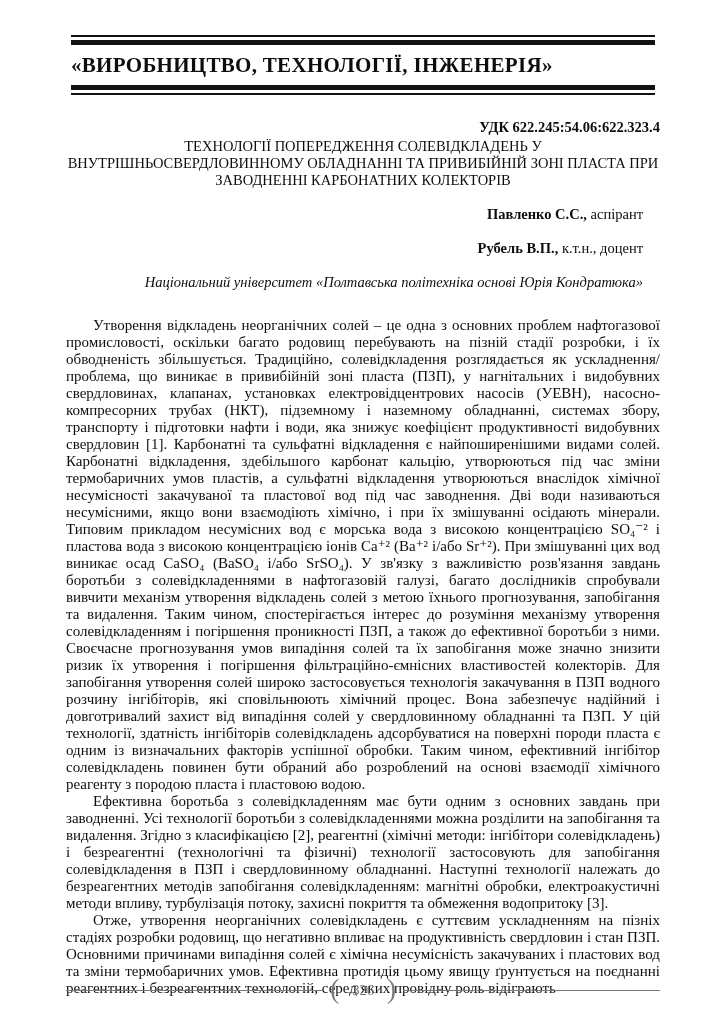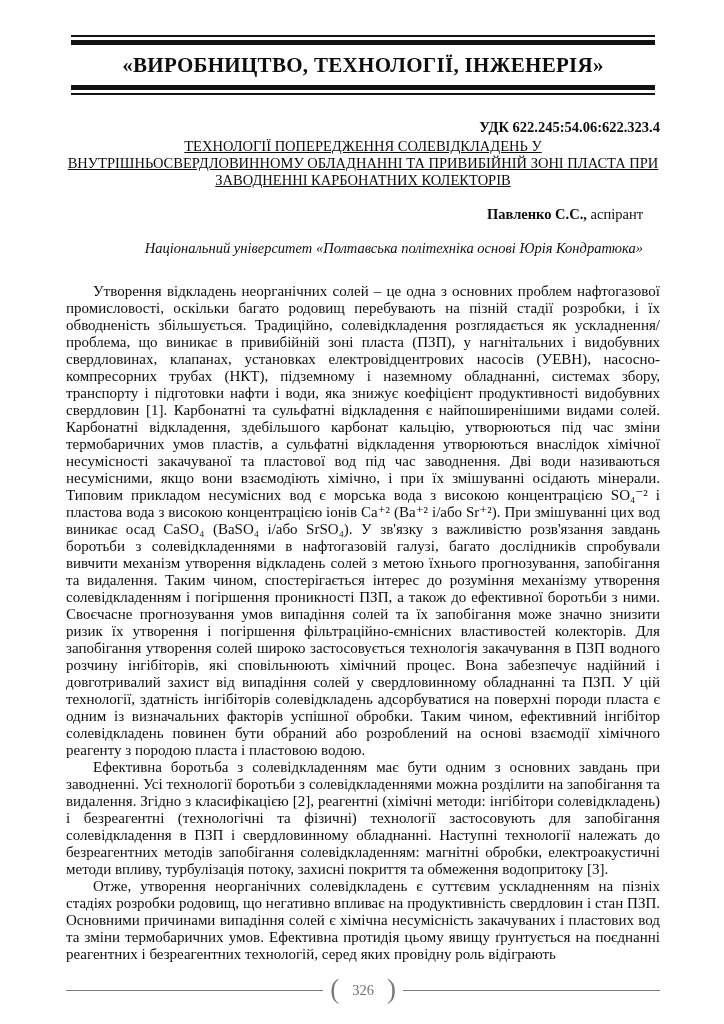--- a/index.html
+++ b/index.html
@@ -26,21 +26,20 @@
   
   .banner {
     margin: 35px 5px 0 5px;
     border-top: 2px solid #121212;
     border-bottom: 2px solid #121212;
     padding: 3px 0;
   }
   .banner-inner {
     border-top: 5px solid #121212;
     border-bottom: 5px solid #121212;
-    text-align: center;
     padding: 8px 0 7px 0;
   }
   .banner-inner span {
     font-size: 21px;
     font-weight: bold;
     letter-spacing: 0.3px;
     white-space: nowrap;
   }
 
   
@@ -50,21 +49,20 @@
     font-weight: bold;
     text-align: right;
   }
   .title {
     margin: 0;
     font-size: 14.5px;
     font-weight: normal;
     line-height: 17px;
     text-align: center;
     text-transform: uppercase;
-    text-decoration: underline;
   }
   .authors {
     margin-top: 17px;
     text-align: right;
     font-size: 14.5px;
     line-height: 17px;
   }
   .authors p { margin: 17px; }
   .author-name { font-weight: bold; }
   .affiliation { font-style: italic; }
@@ -123,20 +121,23 @@
 
   <main>
     <p class="udc">УДК 622.245:54.06:622.323.4</p>
 
     <h1 class="title">ТЕХНОЛОГІЇ ПОПЕРЕДЖЕННЯ СОЛЕВІДКЛАДЕНЬ У ВНУТРІШНЬОСВЕРДЛОВИННОМУ ОБЛАДНАННІ ТА ПРИВИБІЙНІЙ ЗОНІ ПЛАСТА ПРИ ЗАВОДНЕННІ КАРБОНАТНИХ КОЛЕКТОРІВ</h1>
 
     <div class="authors">
       <p>
         <span class="author-name">Павленко С.С.,</span><span> аспірант</span>
       </p>
+      <p>
+        <span class="author-name">Рубель В.П.,</span><span> к.т.н., доцент</span>
+      </p>
       <p class="affiliation">Національний університет «Полтавська політехніка основі Юрія Кондратюка»</p>
     </div>
 
     <section class="body-text">
       <p>Утворення відкладень неорганічних солей – це одна з основних проблем нафтогазової промисловості, оскільки багато родовищ перебувають на пізній стадії розробки, і їх обводненість збільшується. Традиційно, солевідкладення розглядається як ускладнення/проблема, що виникає в привибійній зоні пласта (ПЗП), у нагнітальних і видобувних свердловинах, клапанах, установках електровідцентрових насосів (УЕВН), насосно-компресорних трубах (НКТ), підземному і наземному обладнанні, системах збору, транспорту і підготовки нафти і води, яка знижує коефіцієнт продуктивності видобувних свердловин [1]. Карбонатні та сульфатні відкладення є найпоширенішими видами солей. Карбонатні відкладення, здебільшого карбонат кальцію, утворюються під час зміни термобаричних умов пластів, а сульфатні відкладення утворюються внаслідок хімічної несумісності закачуваної та пластової вод під час заводнення. Дві води називаються несумісними, якщо вони взаємодіють хімічно, і при їх змішуванні осідають мінерали. Типовим прикладом несумісних вод є морська вода з високою концентрацією SO₄⁻² і пластова вода з високою концентрацією іонів Ca⁺² (Ba⁺² і/або Sr⁺²). При змішуванні цих вод виникає осад CaSO₄ (BaSO₄ і/або SrSO₄). У зв'язку з важливістю розв'язання завдань боротьби з солевідкладеннями в нафтогазовій галузі, багато дослідників спробували вивчити механізм утворення відкладень солей з метою їхнього прогнозування, запобігання та видалення. Таким чином, спостерігається інтерес до розуміння механізму утворення солевідкладенням і погіршення проникності ПЗП, а також до ефективної боротьби з ними. Своєчасне прогнозування умов випадіння солей та їх запобігання може значно знизити ризик їх утворення і погіршення фільтраційно-ємнісних властивостей колекторів. Для запобігання утворення солей широко застосовується технологія закачування в ПЗП водного розчину інгібіторів, які сповільнюють хімічний процес. Вона забезпечує надійний і довготривалий захист від випадіння солей у свердловинному обладнанні та ПЗП. У цій технології, здатність інгібіторів солевідкладень адсорбуватися на поверхні породи пласта є одним із визначальних факторів успішної обробки. Таким чином, ефективний інгібітор солевідкладень повинен бути обраний або розроблений на основі взаємодії хімічного реагенту з породою пласта і пластовою водою.</p>
       <p>Ефективна боротьба з солевідкладенням має бути одним з основних завдань при заводненні. Усі технології боротьби з солевідкладеннями можна розділити на запобігання та видалення. Згідно з класифікацією [2], реагентні (хімічні методи: інгібітори солевідкладень) і безреагентні (технологічні та фізичні) технології застосовують для запобігання солевідкладення в ПЗП і свердловинному обладнанні. Наступні технології належать до безреагентних методів запобігання солевідкладенням: магнітні обробки, електроакустичні методи впливу, турбулізація потоку, захисні покриття та обмеження водопритоку [3].</p>
       <p>Отже, утворення неорганічних солевідкладень є суттєвим ускладненням на пізніх стадіях розробки родовищ, що негативно впливає на продуктивність свердловин і стан ПЗП. Основними причинами випадіння солей є хімічна несумісність закачуваних і пластових вод та зміни термобаричних умов. Ефективна протидія цьому явищу ґрунтується на поєднанні реагентних і безреагентних технологій, серед яких провідну роль відіграють</p>
     </section>
   </main>
 

